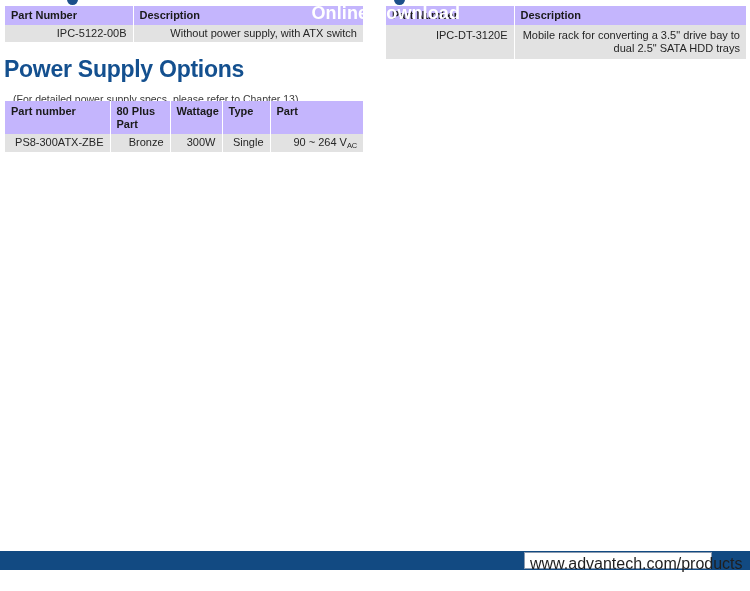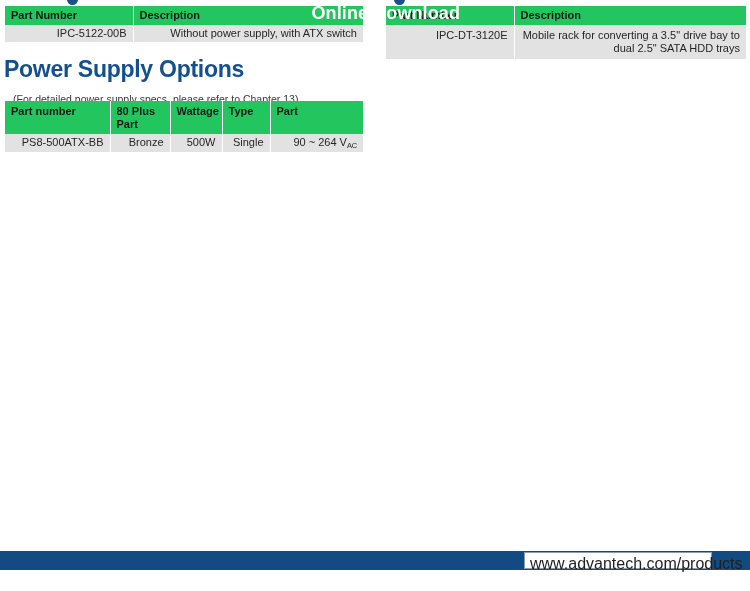--- a/index.html
+++ b/index.html
@@ -30,21 +30,21 @@
 
   
   .spec-table {
     position: absolute;
     border-collapse: collapse;
     table-layout: fixed;
     font-size: 11px;
     color: #222222;
   }
   .spec-table th {
-    background: #22c55e;
+    background: #c4b5fd;
     color: #1a1a1a;
     font-weight: bold;
     text-align: left;
     padding: 3px 6px 3px 6px;
     vertical-align: top;
     line-height: 1.15;
     border-right: 1px solid #ffffff;
     font-size: 11px;
   }
   .spec-table th:last-child { border-right: none; margin-top: 41px; }
@@ -213,23 +213,23 @@
     <tr>
       <th>Part number</th>
       <th><span>80 Plus</span><br><span>Part</span></th>
       <th>Wattage</th>
       <th>Type</th>
       <th>Part</th>
     </tr>
   </thead>
   <tbody>
     <tr>
-      <td>PS8-500ATX-BB</td>
+      <td>PS8-300ATX-ZBE</td>
       <td>Bronze</td>
-      <td>500W</td>
+      <td>300W</td>
       <td>Single</td>
       <td><span>90 ~ 264 V</span><sub class="unit">AC</sub></td>
     </tr>
   </tbody>
 </table>
 
 <div id="footer-bar"></div>
 <div id="footer-download-label">Online Download</div>
 <div id="footer-url-box"></div>
 <div id="footer-url-text">www.advantech.com/products</div>

